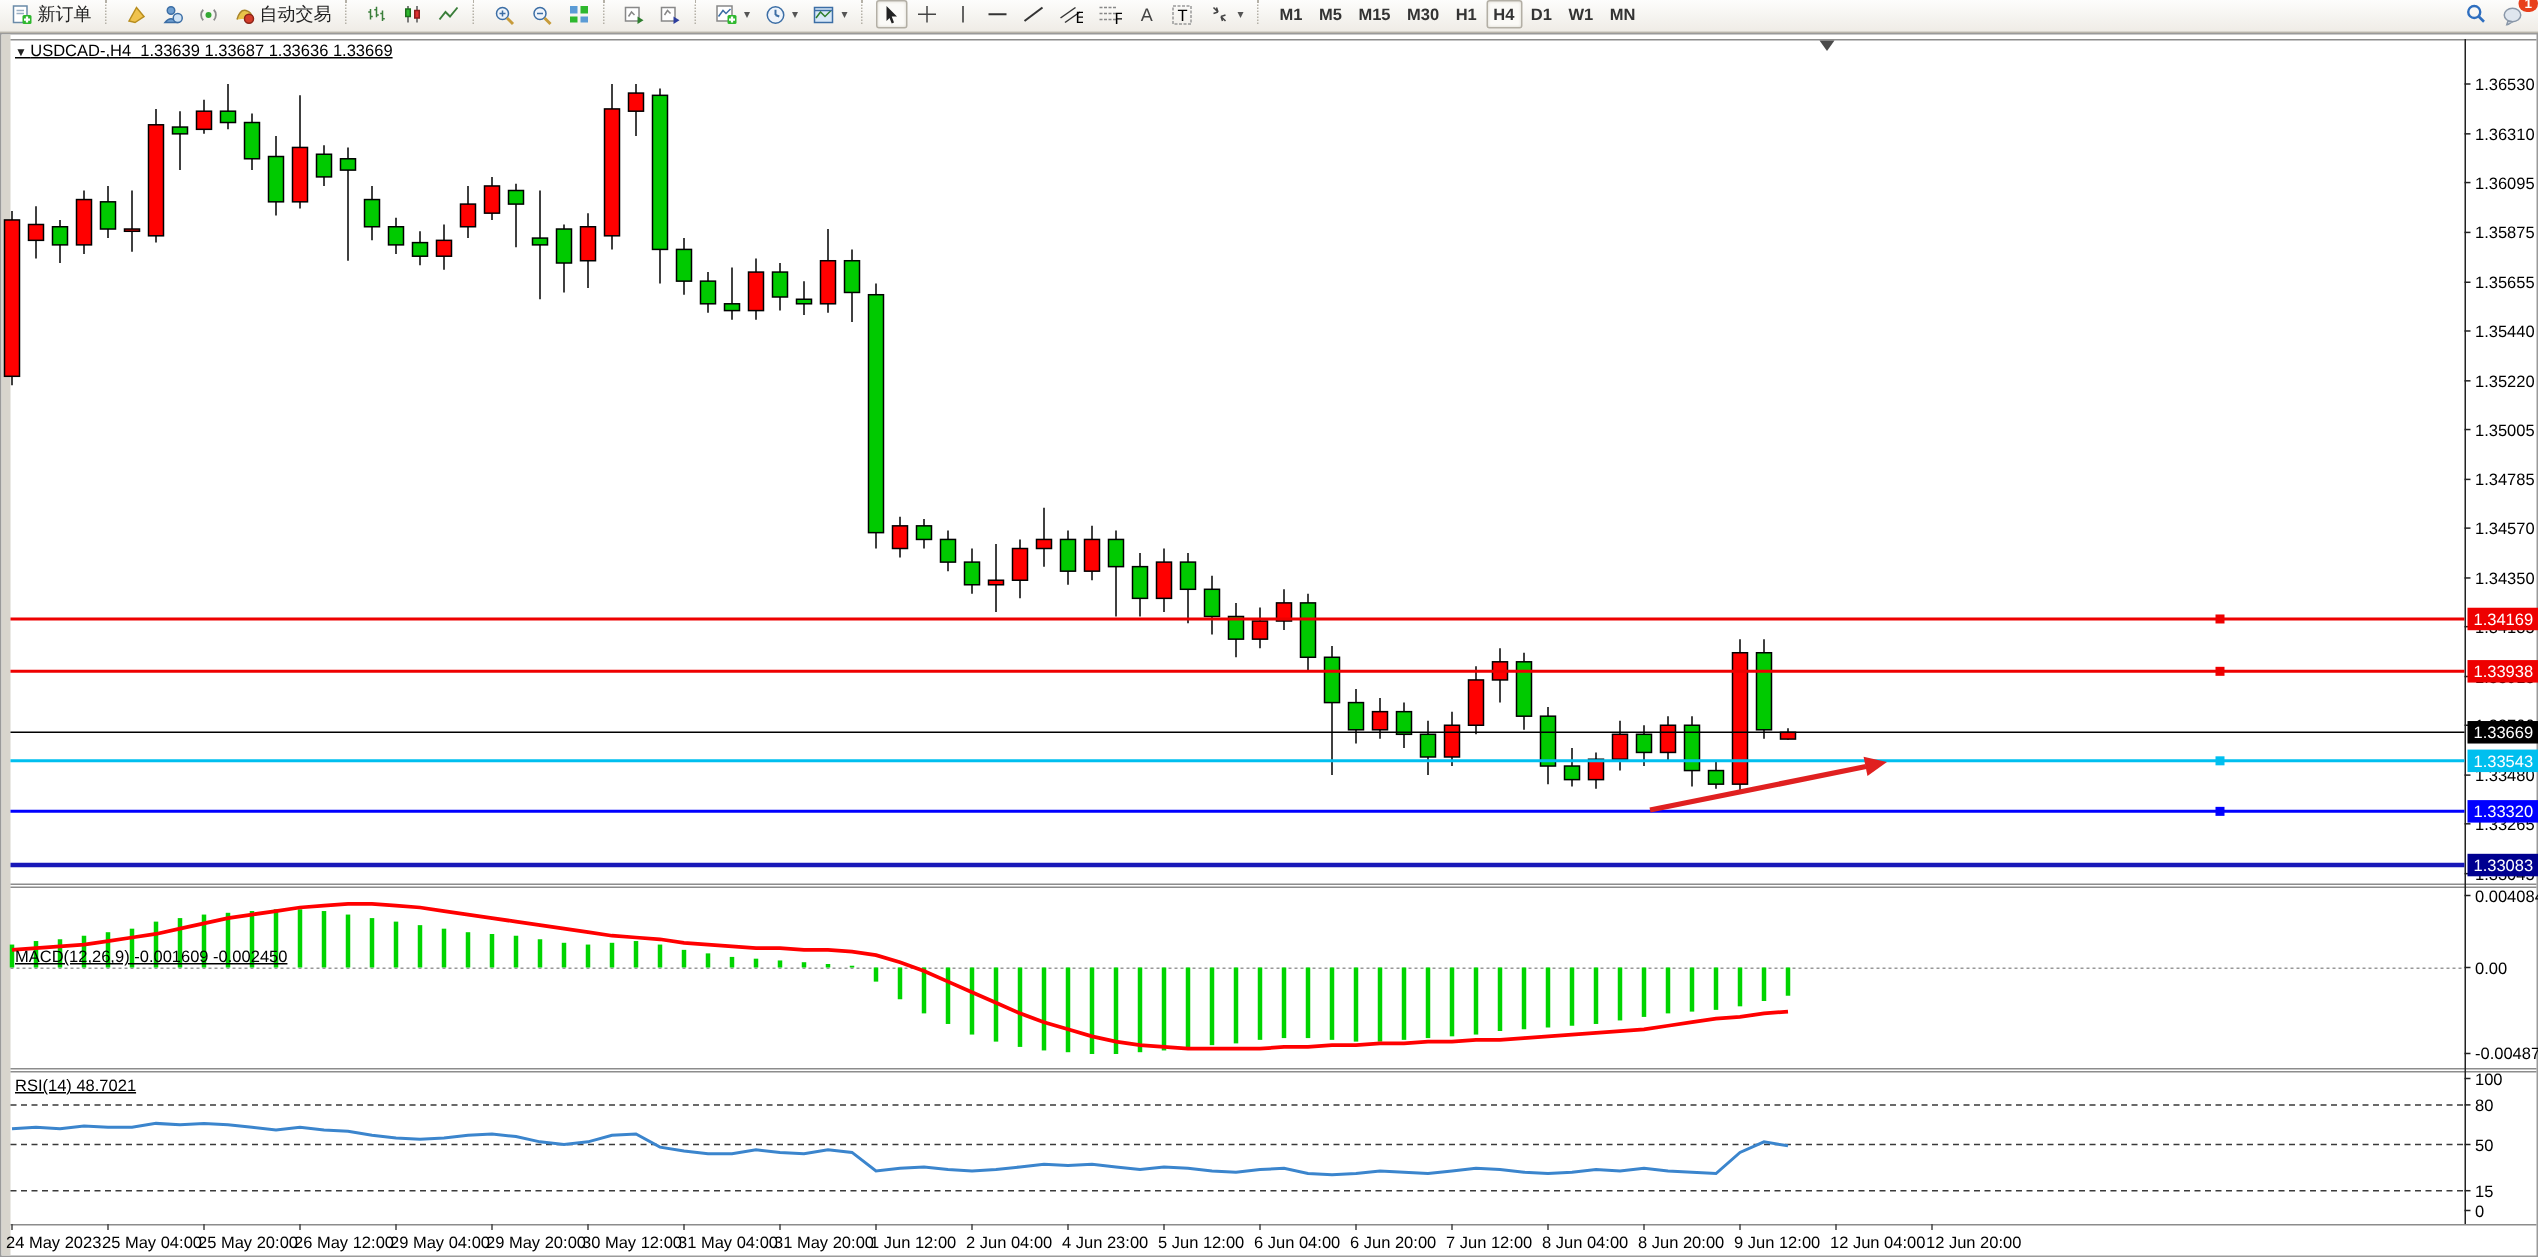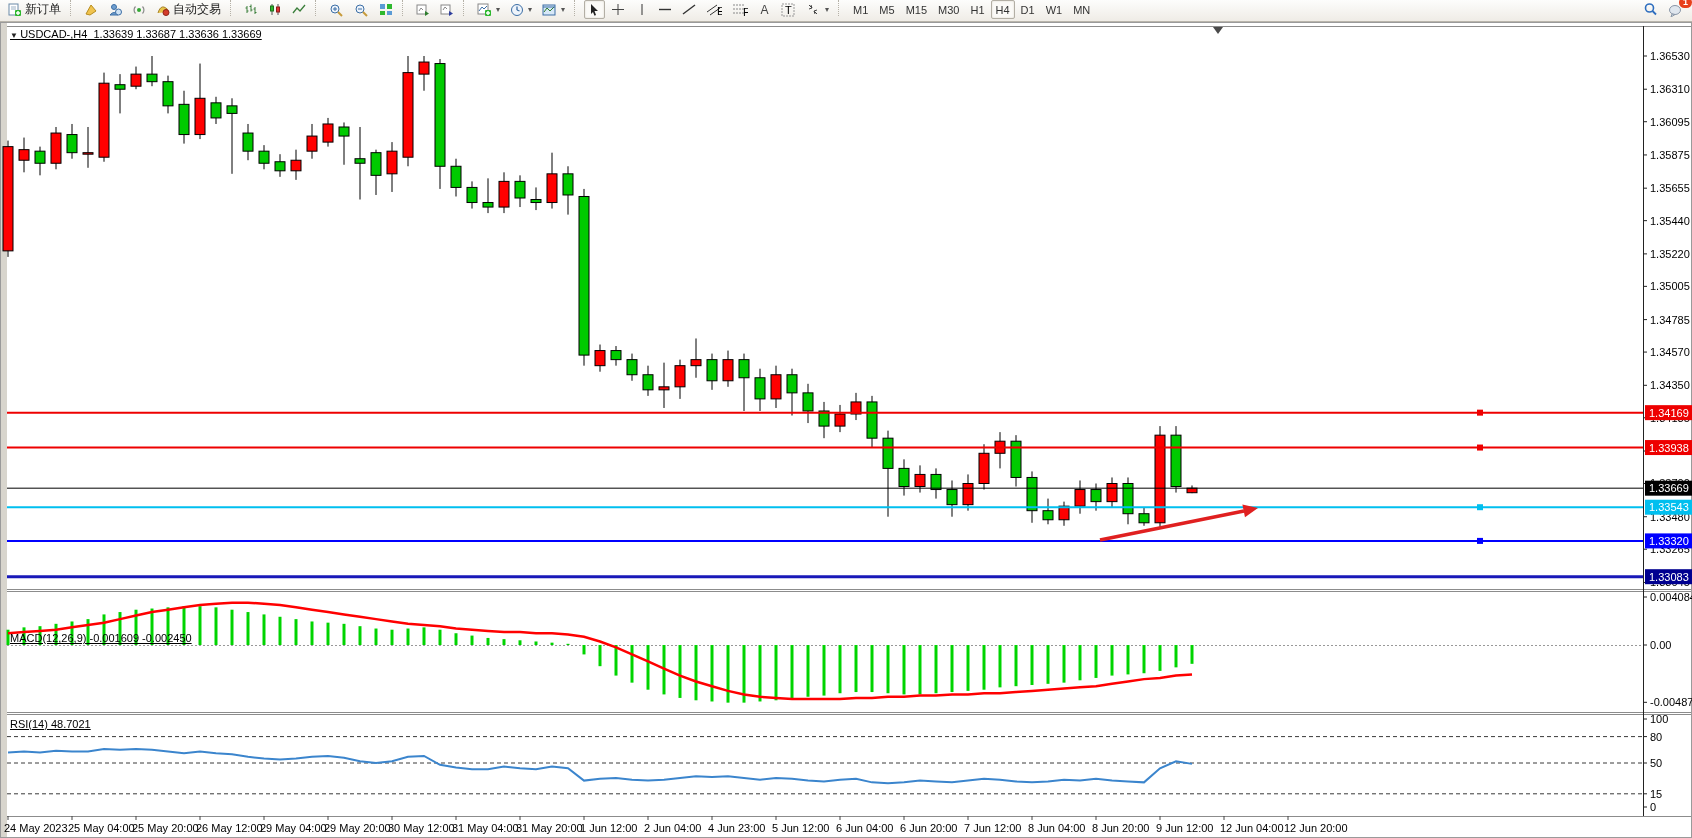--- a/index.html
+++ b/index.html
@@ -9,21 +9,21 @@
   
   #toolbar { position:absolute; left:0; top:0; width:1692px; height:22px;
              background:linear-gradient(#fdfdfc,#efece6);
              border-bottom:1px solid #b9b5ab;
              display:flex; align-items:flex-start; padding:0 4px; gap:2px; }
   .tbtn { height:19px; min-width:21px; display:flex; align-items:center; justify-content:center;
           gap:3px; padding:0 3px; border:1px solid transparent; border-radius:2px;
           font-size:12px; color:#222; cursor:default; }
   .tbtn.active { background:#fbfaf7; border-color:#b3afa5; box-shadow:inset 0 0 2px #d8d4ca; }
   .tsep { width:5px; height:16px; border-left:1px dotted #b5b1a7; margin:0 3px; }
-  .tflabel { font-size:11px; color:#333; padding:0 4px; }
+  .tflabel { font-size:11px; color:#333; padding:0 4px;font-weight:bold; }
   .dd { font-size:8px; color:#555; margin-left:1px; }
   .spacer { flex:1; }
   .badge { position:absolute; top:-4px; right:-5px; background:#e8401c; color:#fff;
            font-size:9px; font-weight:bold; border-radius:7px; padding:0 4px; line-height:11px; }
 
   
   #chartwin { position:absolute; left:0; top:22px; width:1692px; height:816px; background:#fff; }
   #chartsvg { position:absolute; left:0; top:0; }
   .overlay  { position:absolute; font-size:11px; color:#000; white-space:pre;text-decoration:underline; }
   #title-overlay { left:10px; top:6px; }

